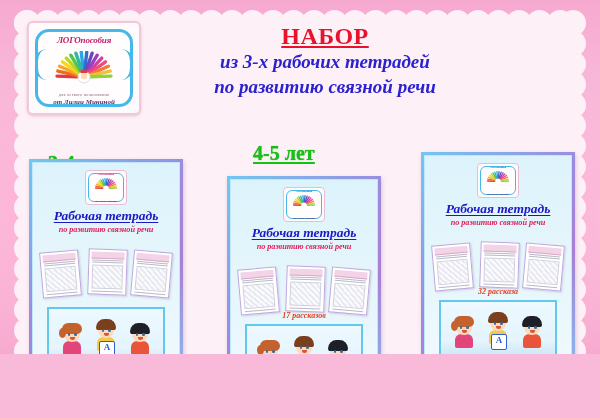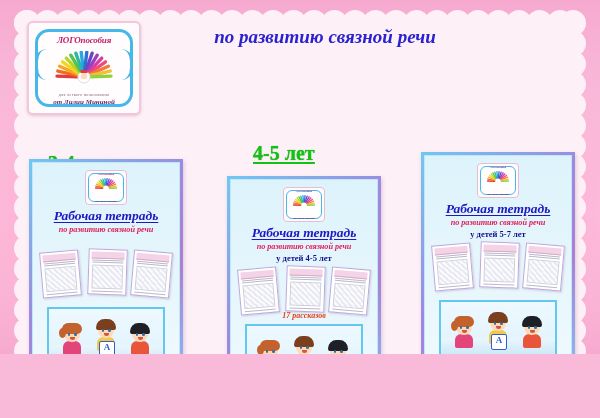--- a/index.html
+++ b/index.html
@@ -302,20 +302,22 @@
         </g>
       <circle cx="31" cy="26" r="6" fill="#fff" stroke="#ddd"></circle>
       <circle cx="31" cy="25" r="3.2" fill="#ffd9b8"></circle>
       <rect x="27.5" y="19" width="7" height="3" fill="#e23b3b"></rect>
     </svg>
     <div class="logo-sub">для легкого пользования</div>
     <div class="logo-name">от Лилии Мининой</div>
   </div>
 
   <div class="headline">
+    <div class="h-nabor">НАБОР</div>
+    <div class="h-l2">из 3-х рабочих тетрадей</div>
     <div class="h-l3">по развитию связной речи</div>
   </div>
 
   <div class="age" id="age-1">3-4 года</div>
   <div class="age" id="age-2">4-5 лет</div>
 
   <div class="book" id="book-1">
     <div class="book-inner">
       <div class="mini-logo">
         <div class="mini-frame"></div>
@@ -430,21 +432,20 @@
               <line x1="37.31984914955125" y1="23.205091512533823" x2="55.37656100541198" y2="15.250351971283933" stroke="#f47a3a" stroke-width="3.4" stroke-linecap="round"></line>
               <line x1="37.7998781811815" y1="24.45687835292351" x2="57.22810155598579" y2="20.06491674201351" stroke="#f2c13a" stroke-width="3.4" stroke-linecap="round"></line>
               <line x1="37.99573578913367" y1="25.773153271433745" x2="57.98355232951559" y2="25.127512582437475" stroke="#8fd13f" stroke-width="3.4" stroke-linecap="round"></line>
             </g>
             <circle cx="31" cy="26" r="7" fill="#fff"></circle>
           </svg>
         <div class="mini-name">от Лилии Мининой</div>
       </div>
       <div class="b-t1">Рабочая тетрадь</div>
       <div class="b-t2">по развитию связной речи</div>
-      <div class="b-t3">у детей 4-5 лет</div>
       <div class="sheets">
         <div class="sheet s1">
             <div class="hdr"></div>
             <div class="ln"></div>
             <div class="ln"></div>
             <div class="pic"></div>
             <div class="ln"></div>
             <div class="ln"></div>
           </div>
         <div class="sheet s2">
@@ -523,21 +524,20 @@
               <line x1="37.31984914955125" y1="23.205091512533823" x2="55.37656100541198" y2="15.250351971283933" stroke="#f47a3a" stroke-width="3.4" stroke-linecap="round"></line>
               <line x1="37.7998781811815" y1="24.45687835292351" x2="57.22810155598579" y2="20.06491674201351" stroke="#f2c13a" stroke-width="3.4" stroke-linecap="round"></line>
               <line x1="37.99573578913367" y1="25.773153271433745" x2="57.98355232951559" y2="25.127512582437475" stroke="#8fd13f" stroke-width="3.4" stroke-linecap="round"></line>
             </g>
             <circle cx="31" cy="26" r="7" fill="#fff"></circle>
           </svg>
         <div class="mini-name">от Лилии Мининой</div>
       </div>
       <div class="b-t1">Рабочая тетрадь</div>
       <div class="b-t2">по развитию связной речи</div>
-      <div class="b-t3">у детей 5-7 лет</div>
       <div class="sheets">
         <div class="sheet s1">
             <div class="hdr"></div>
             <div class="ln"></div>
             <div class="ln"></div>
             <div class="pic"></div>
             <div class="ln"></div>
             <div class="ln"></div>
           </div>
         <div class="sheet s2">
@@ -550,20 +550,21 @@
           </div>
         <div class="sheet s3">
             <div class="hdr"></div>
             <div class="ln"></div>
             <div class="ln"></div>
             <div class="pic"></div>
             <div class="ln"></div>
             <div class="ln"></div>
           </div>
       </div>
+      <div class="count">32 рассказа</div>
       <div class="photo">
         <div class="ground"></div>
         <div class="kid" style="left:14px;">
             <div class="head">
               <div class="hair" style="background:#c4622e;border-radius:10px 10px 8px 8px;"></div>
               <div class="tail" style="position:absolute;left:-5px;top:2px;width:7px;height:10px;border-radius:50%;background:#c4622e;"></div>
               <div class="eye l"></div>
               <div class="eye r"></div>
               <div class="mouth"></div>
             </div>

